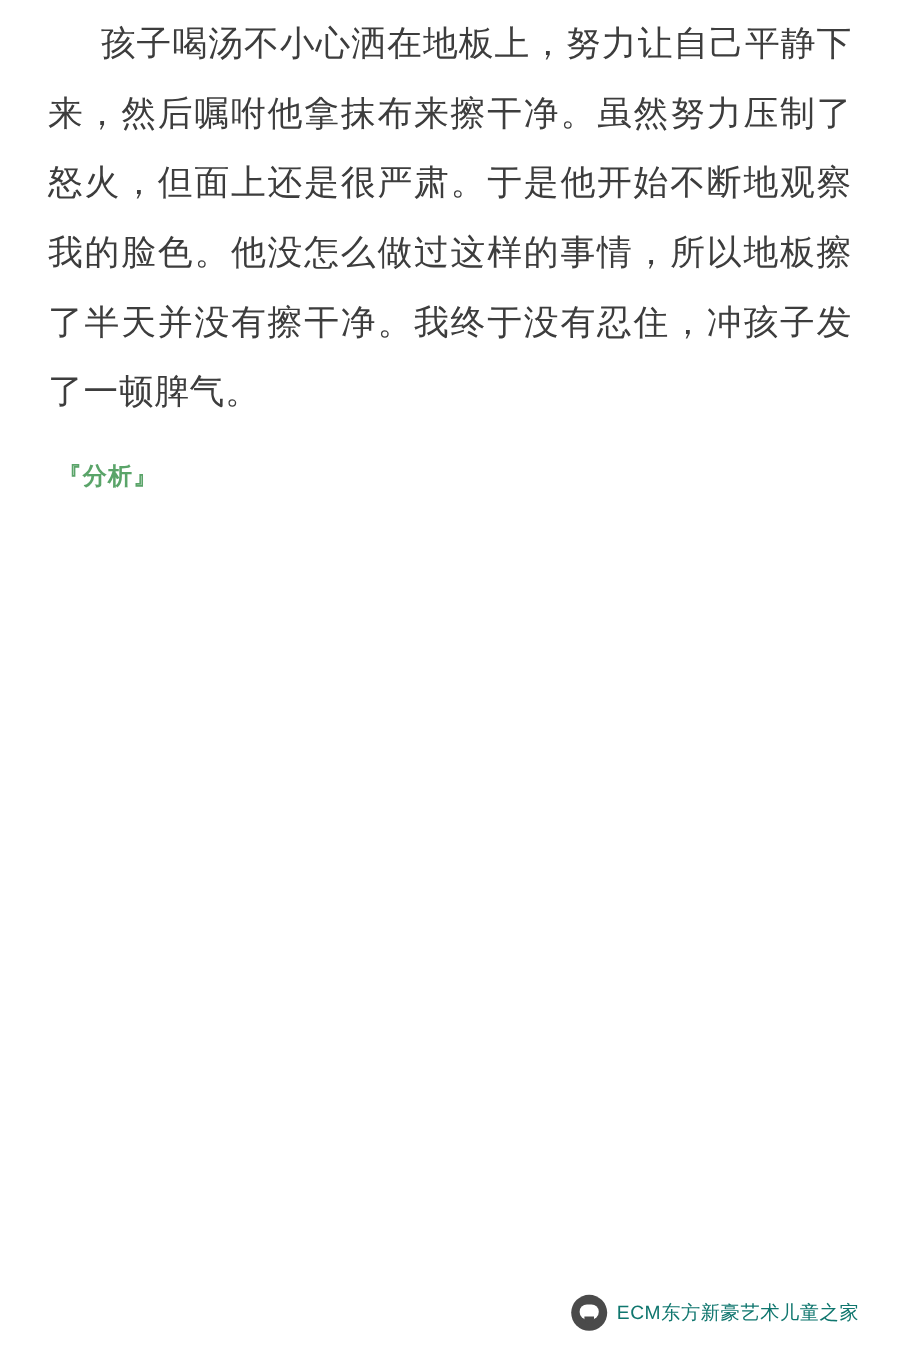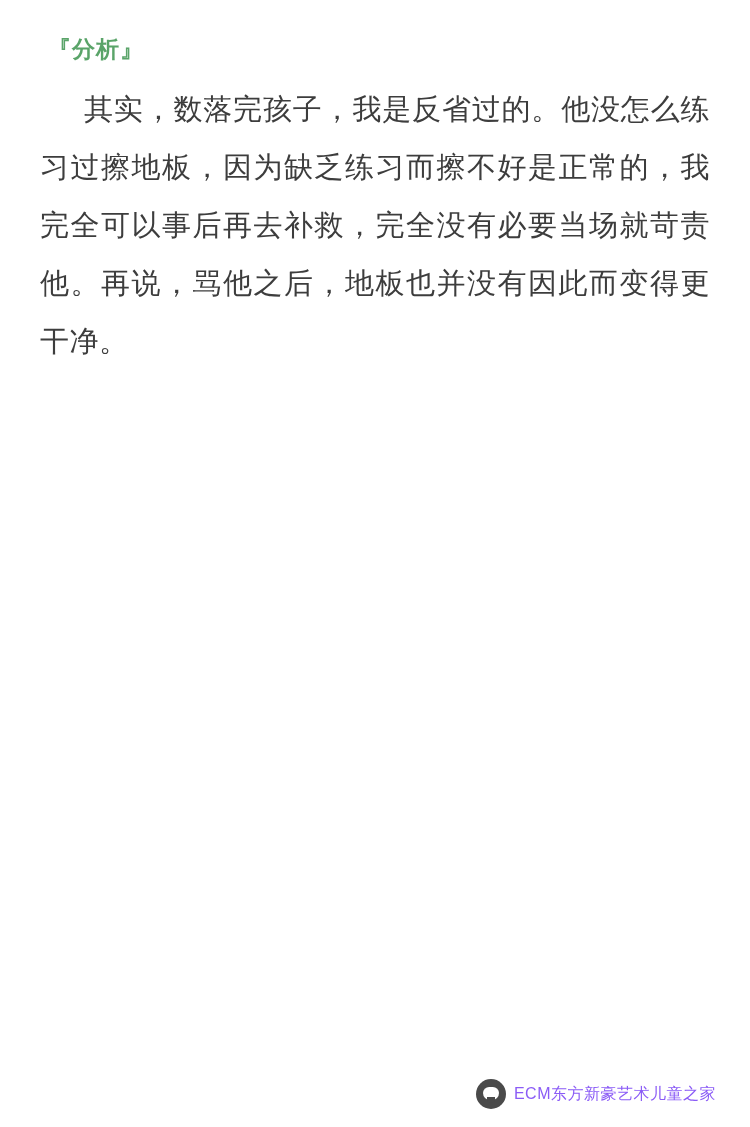--- a/index.html
+++ b/index.html
@@ -31,21 +31,21 @@
     margin: 0 0 0 0;
     font-family: "Liberation Sans", sans-serif;
   }
   .indent {
     text-indent: 44px;
   }
   .indent-small {
     text-indent: 22px;
   }
   .section-head {
-    font-size: 23px;
+    font-size: 20px;
     line-height: 62px;
     color: #5aa469;
     font-weight: bold;
     margin: 4px 0 0 0;
     text-indent: 8px;
     letter-spacing: 1px;
   }
   .gap-small { height: 6px; }
   .footer {
     position: absolute;
@@ -78,36 +78,36 @@
     position: absolute;
     left: 11px;
     top: 18px;
     width: 8px;
     height: 6px;
     background: #4a4a4a;
     border-radius: 0 0 4px 4px;
   }
   .footer-text {
     font-size: 16px;
-    color: #8b5cf6;
+    color: #0f766e;
     letter-spacing: 0.5px;
     white-space: nowrap;
   }
 </style>
 </head>
 <body>
 
 <div class="page">
 
+  <p class="para indent">孩子喝汤不小心洒在地板上，努力让自己平静下来，然后嘱咐他拿抹布来擦干净。虽然努力压制了怒火，但面上还是很严肃。于是他开始不断地观察我的脸色。他没怎么做过这样的事情，所以地板擦了半天并没有擦干净。我终于没有忍住，冲孩子发了一顿脾气。</p>
 
   <div class="gap-small"></div>
 
   <h2 class="section-head">『分析』</h2>
 
-  <p class="para indent">其实，数落完孩子，我是反省过的。他没怎么练习过擦地板，因为缺乏练习而擦不好是正常的，我完全可以事后再去补救，完全没有必要当场就苛责他。再说，骂他之后，地板也并没有因此而变得更干净。</p>
 
 
 
   <div class="footer">
     <div class="footer-logo"></div>
     <span class="footer-text">ECM东方新豪艺术儿童之家</span>
   </div>
 
 </div>
 

